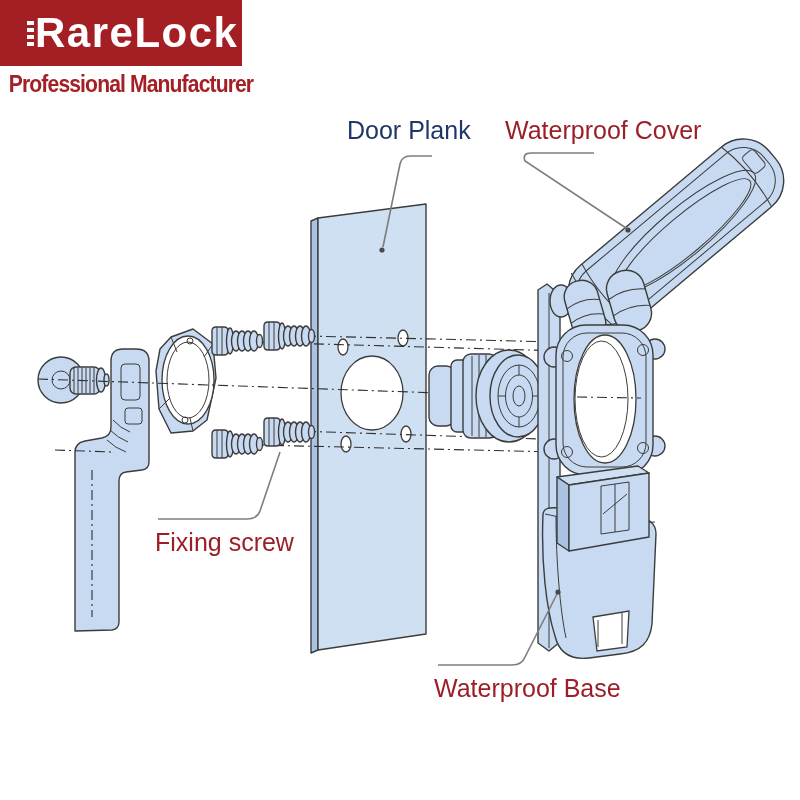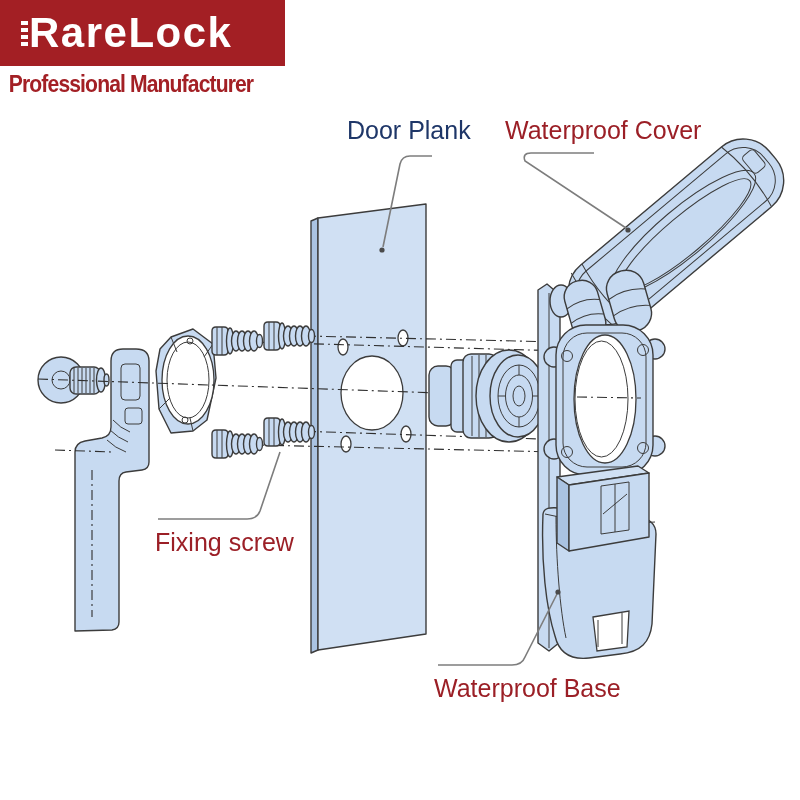--- a/index.html
+++ b/index.html
@@ -1,20 +1,20 @@
 <!DOCTYPE html>
 <html style="--brand-bg: #a31f24; --brand-text: #ffffff; --tagline-color: #a32025; --part-fill: #c7daf1; --part-fill-light: #d0e0f3; --part-shade: #aac3e2; --hole-fill: #ffffff; --outline: #3c3c3c; --leader: #7d7d7d; --centerline: #2f2f2f;"><head>
 <meta charset="utf-8">
 <style>
   html,body{margin:0;padding:0;}
   body{width:800px;height:800px;background:#ffffff;position:relative;overflow:hidden;
        font-family:"Liberation Sans",sans-serif;}
   .logo{position:absolute;top:0;left:0;z-index:2;}
-  .logo-top{width:285px;height:66px;background:var(--brand-bg,#a31f24);display:flex;
-            align-items:center;padding-left:21px;box-sizing:border-box;}
+  .logo-top{width:242px;height:66px;background:var(--brand-bg,#a31f24);display:flex;
+            align-items:center;padding-left:27px;box-sizing:border-box;}
   .comb{display:flex;flex-direction:column;gap:3px;margin-right:1px;}
   .comb i{display:block;width:7px;height:4px;background:var(--brand-text,#ffffff);}
   .brand{color:var(--brand-text,#ffffff);font-size:42px;font-weight:bold;
          letter-spacing:1.5px;line-height:1;}
   .tagline{color:var(--tagline-color,#a32025);font-size:24px;font-weight:bold;
            letter-spacing:-1px;padding:4px 0 0 10px;white-space:nowrap;
            transform:scaleX(0.88);transform-origin:left top;}
   svg.diagram{position:absolute;left:0;top:0;}
   .part{fill:var(--part-fill,#c7daf1);stroke:var(--outline,#3c3c3c);stroke-width:1.4;stroke-linejoin:round;}
   .part-light{fill:var(--part-fill-light,#d0e0f3);stroke:var(--outline,#3c3c3c);stroke-width:1.4;stroke-linejoin:round;}

